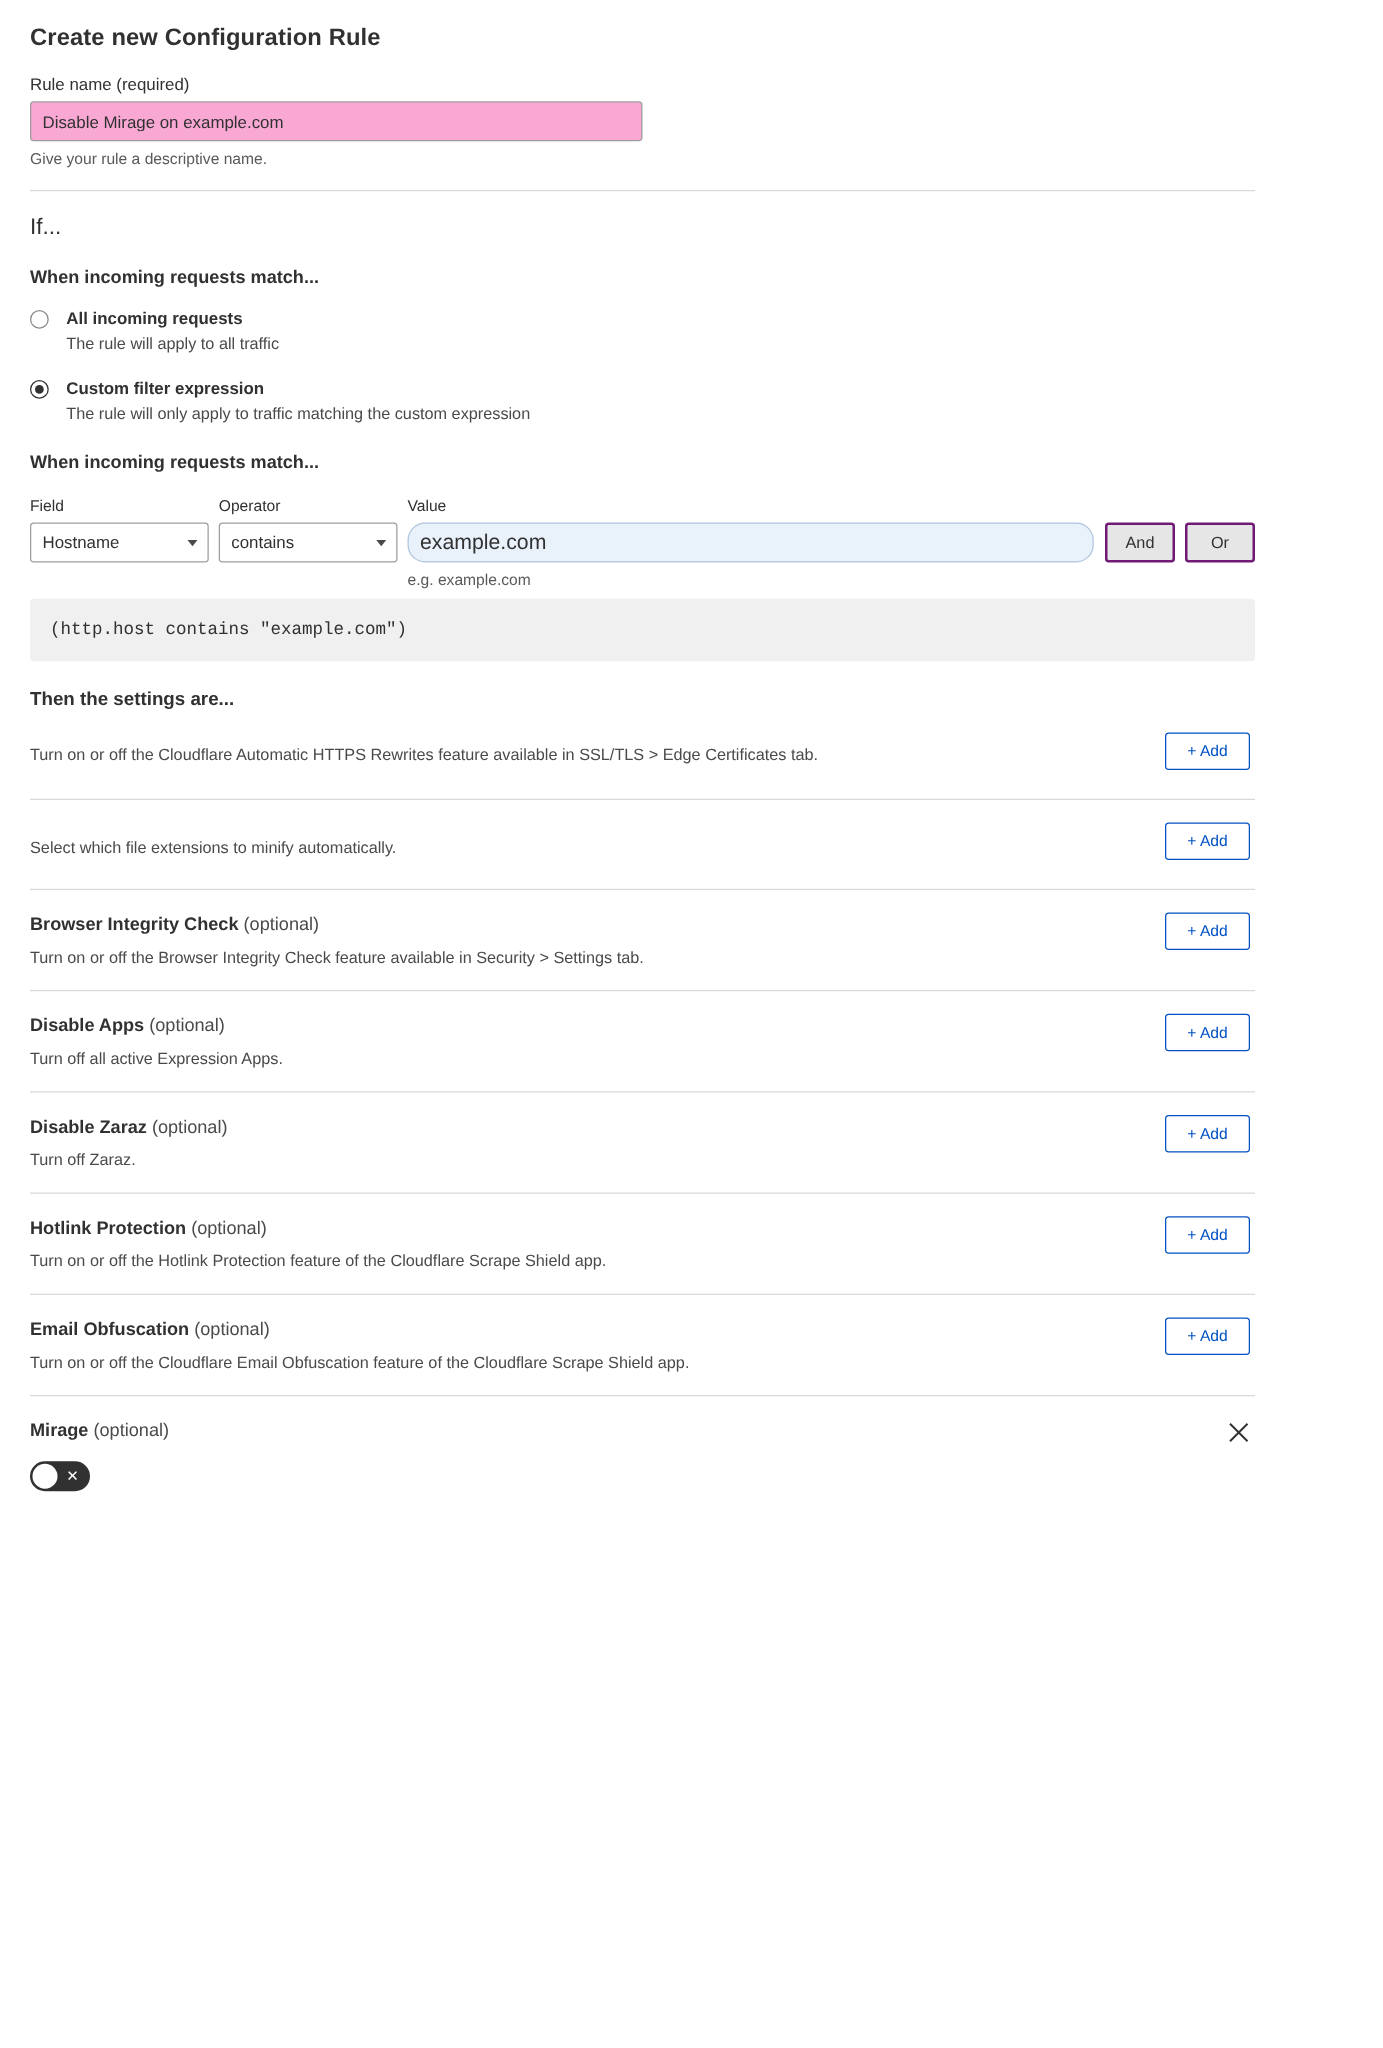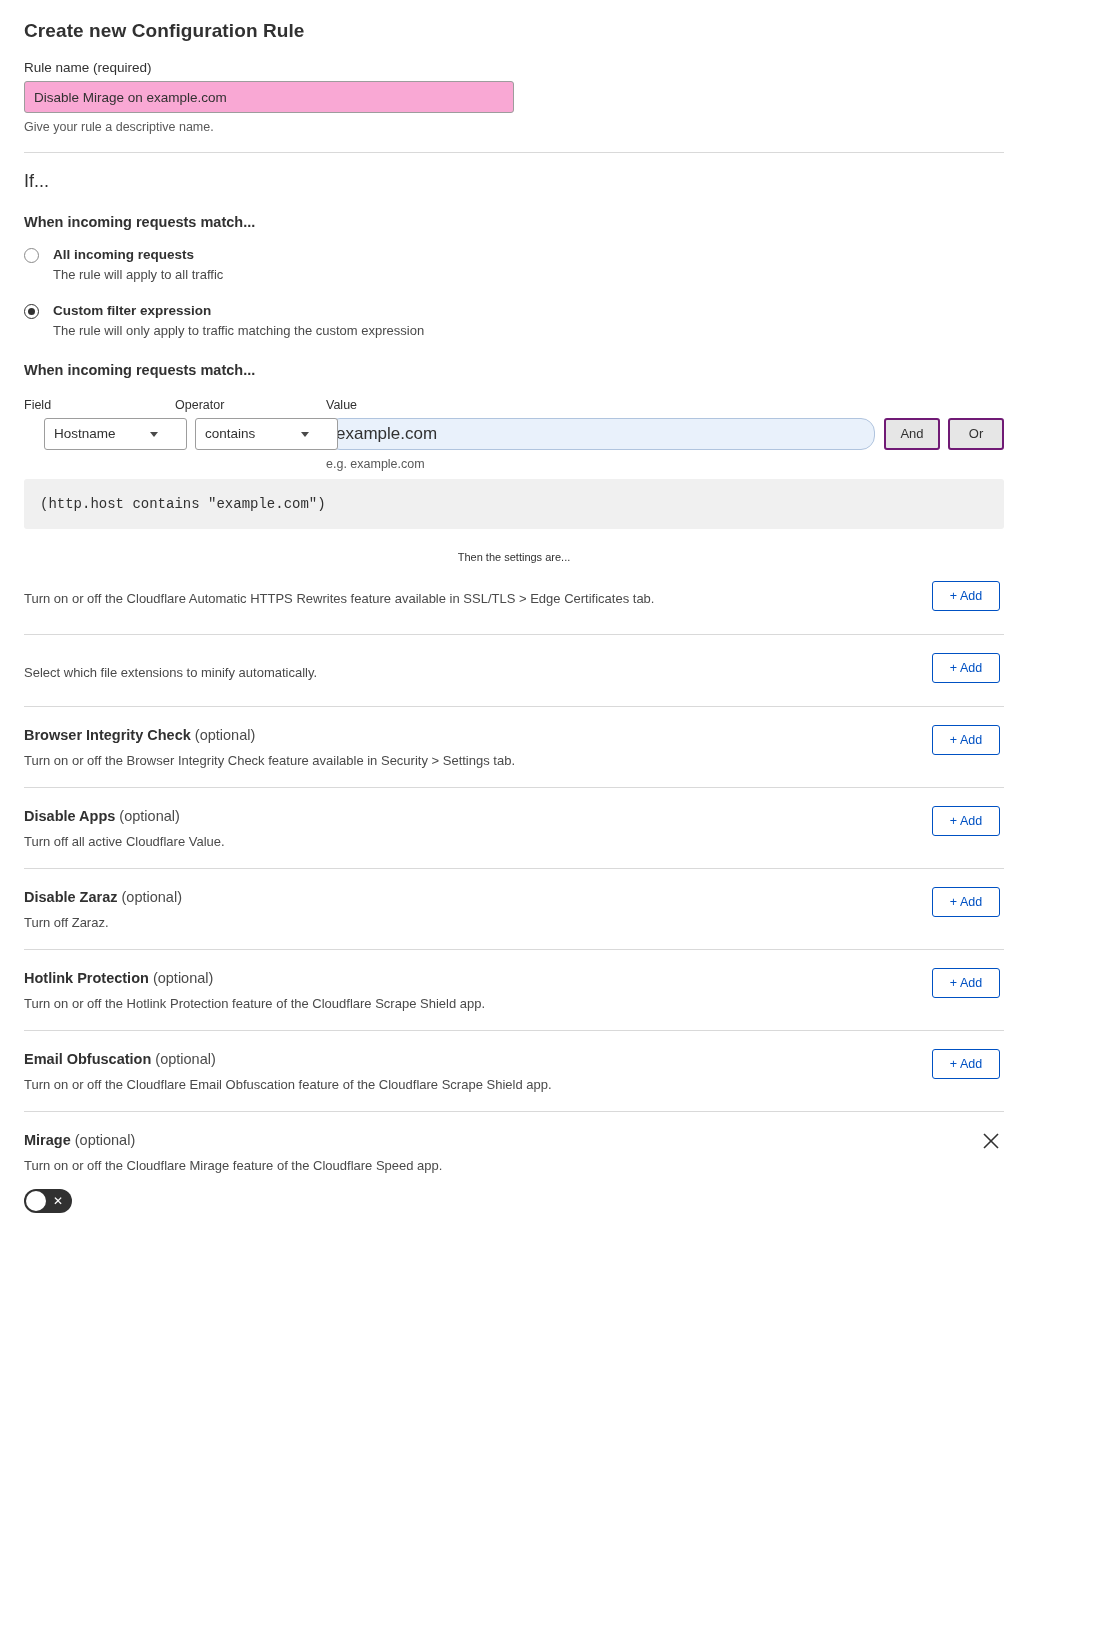--- a/index.html
+++ b/index.html
@@ -138,21 +138,20 @@
     height: 32px;
     border: 1px solid #9d9d9d;
     border-radius: 3px;
     background: #fff;
     font-size: 13.5px;
     color: #313131;
     padding: 0 24px 0 9px;
     line-height: 30px;
     white-space: nowrap;
     overflow: hidden;
-    margin-left: 20px;
   }
   .caret {
     position: absolute;
     right: 9px;
     top: 14px;
     width: 0; height: 0;
     border-left: 4.5px solid transparent;
     border-right: 4.5px solid transparent;
     border-top: 5px solid #4a4a4a;
     pointer-events: none;
@@ -209,25 +208,24 @@
     background: #f0f0f0;
     border-radius: 3px;
     padding: 17px 16px;
     font-family: "Liberation Mono", monospace;
     font-size: 14px;
     color: #313131;
   }
 
   
   .then-title {
-    font-size: 11px;
-    font-weight: normal;
+    font-size: 15px;
+    font-weight: bold;
     margin: 22px 0 0 0;
     color: #313131;
-    text-align: center;
   }
   .setting {
     padding: 20px 0 19px 0;
     border-bottom: 1px solid #d9d9d9;
     position: relative;
     min-height: 72px;
   }
   .setting:first-of-type { padding-top: 18px; }
   .setting-name {
     font-size: 14.5px;
@@ -379,21 +377,21 @@
       </div>
       <div class="setting-desc">Turn on or off the Browser Integrity Check feature available in Security &gt; Settings tab.</div>
       <button class="add-btn">+ Add</button>
     </div>
 
     <div class="setting">
       <div class="setting-name">
         <span>Disable Apps</span>
         <span class="opt">(optional)</span>
       </div>
-      <div class="setting-desc">Turn off all active Cloudflare Value.</div>
+      <div class="setting-desc">Turn off all active Expression Apps.</div>
       <button class="add-btn">+ Add</button>
     </div>
 
     <div class="setting">
       <div class="setting-name">
         <span>Disable Zaraz</span>
         <span class="opt">(optional)</span>
       </div>
       <div class="setting-desc">Turn off Zaraz.</div>
       <button class="add-btn">+ Add</button>
@@ -415,21 +413,20 @@
       </div>
       <div class="setting-desc">Turn on or off the Cloudflare Email Obfuscation feature of the Cloudflare Scrape Shield app.</div>
       <button class="add-btn">+ Add</button>
     </div>
 
     <div class="setting last">
       <div class="setting-name">
         <span>Mirage</span>
         <span class="opt">(optional)</span>
       </div>
-      <div class="setting-desc">Turn on or off the Cloudflare Mirage feature of the Cloudflare Speed app.</div>
       <button class="close-btn">
         <svg width="22" height="22" viewBox="0 0 22 22" aria-hidden="true">
           <line x1="4" y1="4" x2="18" y2="18" stroke="#313131" stroke-width="1.6"></line>
           <line x1="18" y1="4" x2="4" y2="18" stroke="#313131" stroke-width="1.6"></line>
         </svg>
       </button>
       <div class="toggle">
         <span class="knob"></span>
         <span class="x">✕</span>
       </div>

